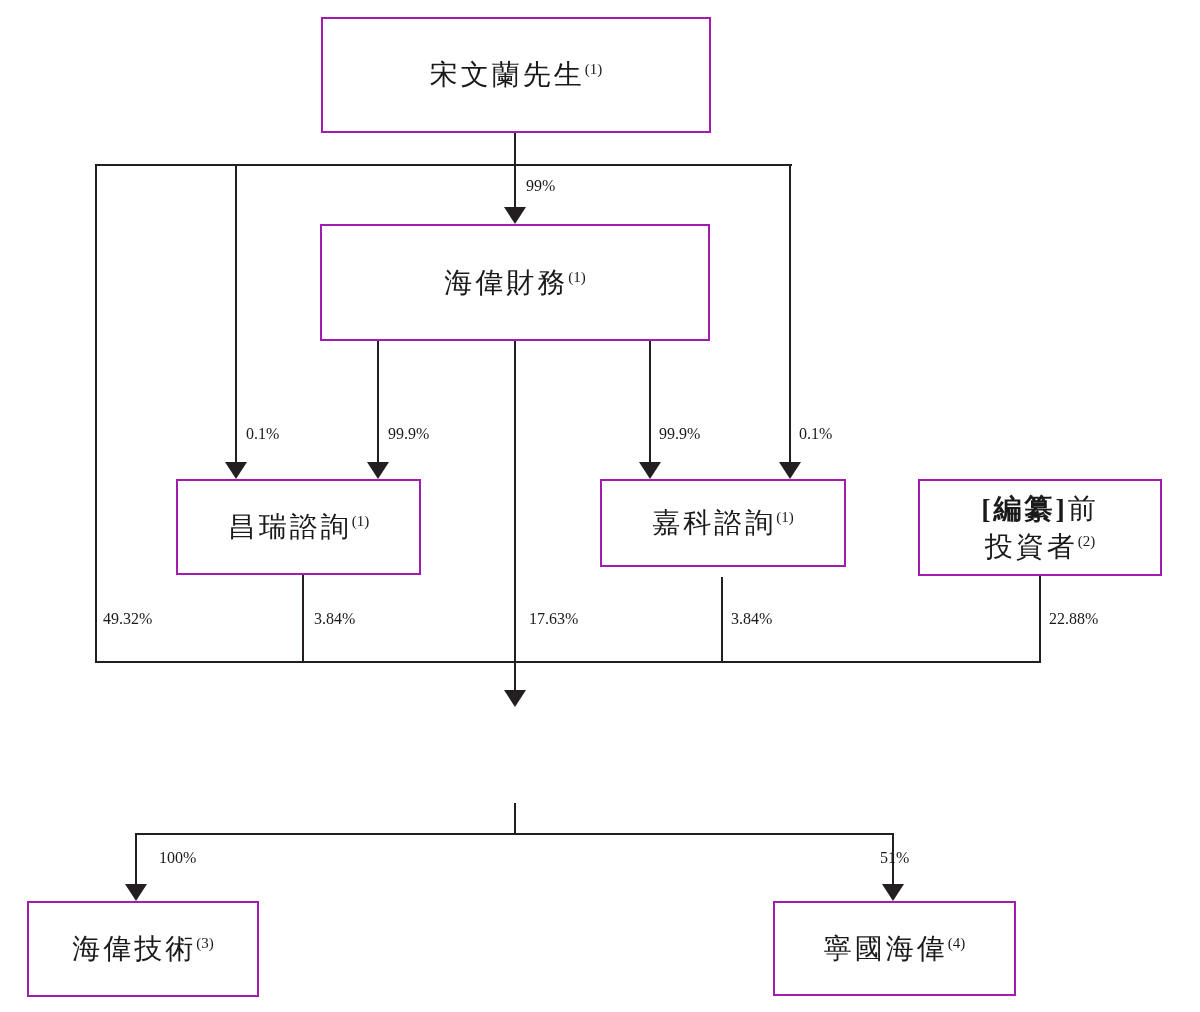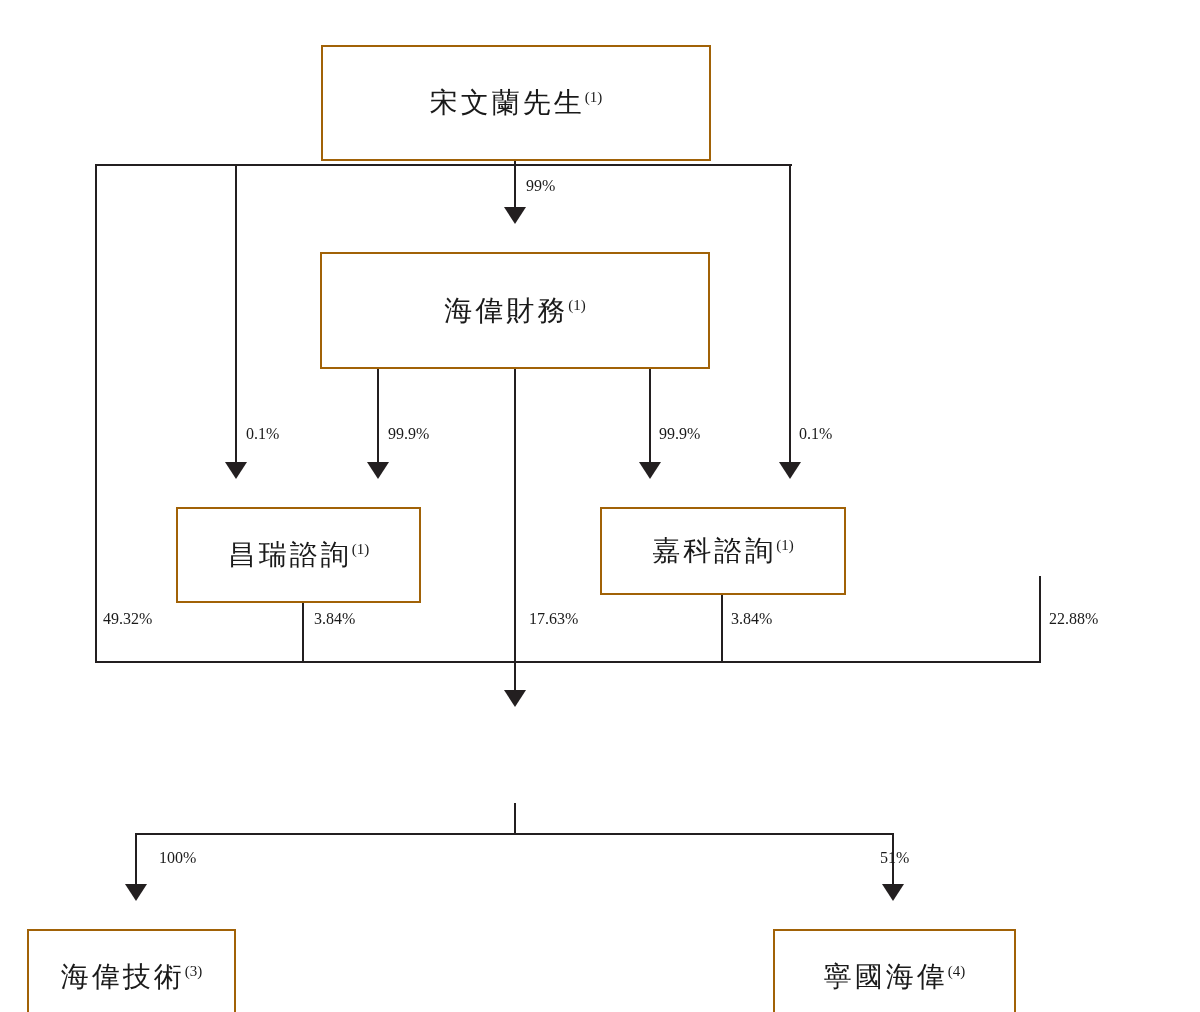--- a/index.html
+++ b/index.html
@@ -6,28 +6,27 @@
   #canvas{
     position:relative;
     width:1200px;height:1012px;
     background:#ffffff;
     font-family:"Liberation Serif","DejaVu Serif",serif;
     color:#1a1a1a;
     overflow:hidden;
   }
   .node{
     position:absolute;
-    border:2px solid #a16207;
+    border:2px solid #a21caf;
     background:#ffffff;
     display:flex;
     align-items:center;
     justify-content:center;
     text-align:center;
     box-sizing:border-box;
-    margin-top:28px;
   }
   .node-label{
     font-size:28px;
     letter-spacing:3px;
     line-height:1.35;
     white-space:nowrap;
   }
   .node-label sup{
     font-size:15px;
     letter-spacing:0;
@@ -123,23 +122,29 @@
   </div>
 
   <div class="node" style="left:176px;top:479px;width:245px;height:96px;">
     <span class="node-label"><span>昌瑞諮詢</span><sup>(1)</sup></span>
   </div>
 
   <div class="node" style="left:600px;top:479px;width:246px;height:88px;text-align:right;">
     <span class="node-label"><span>嘉科諮詢</span><sup>(1)</sup></span>
   </div>
 
+  <div class="node" style="left:918px;top:479px;width:244px;height:97px;">
+    <span class="node-label">
+      <span class="bold">[編纂]</span><span>前</span><br>
+      <span>投資者</span><sup>(2)</sup>
+    </span>
+  </div>
 
 
-  <div class="node" style="left:27px;top:901px;width:209px;height:96px;">
+  <div class="node" style="left:27px;top:901px;width:232px;height:96px;">
     <span class="node-label"><span>海偉技術</span><sup>(3)</sup></span>
   </div>
 
   <div class="node" style="left:773px;top:901px;width:243px;height:95px;">
     <span class="node-label"><span>寧國海偉</span><sup>(4)</sup></span>
   </div>
 
 </div>
 
 </body></html>

